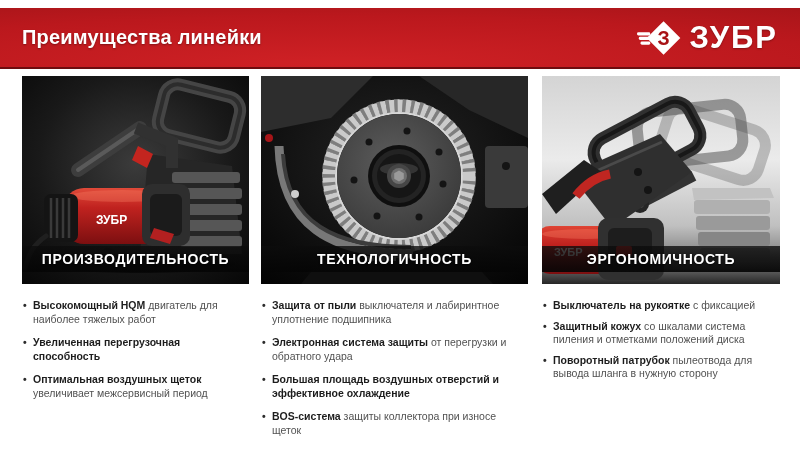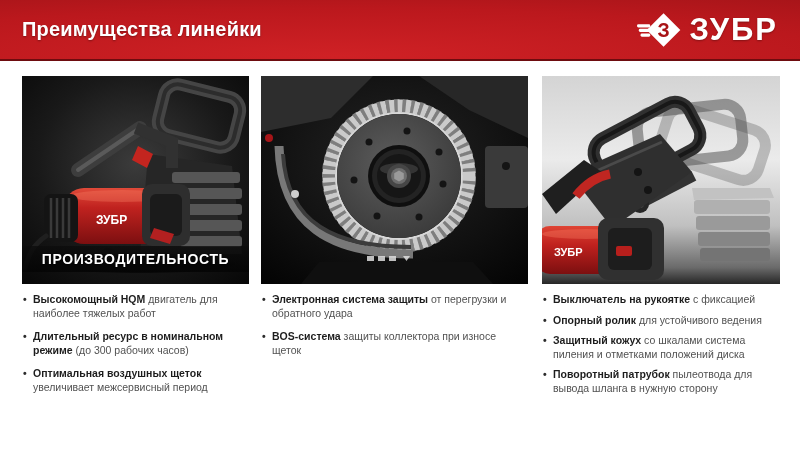--- a/index.html
+++ b/index.html
@@ -4,21 +4,21 @@
 <style>
   html,body{margin:0;padding:0;}
   body{
     width:800px;height:450px;overflow:hidden;background:#ffffff;
     font-family:"Liberation Sans",sans-serif;position:relative;
   }
   .slide{position:absolute;inset:0;width:800px;height:450px;background:#fff;}
 
   
   .header{
-    position:absolute;left:0;top:0;width:800px;height:61px;
+    position:absolute;left:0;top:8px;width:800px;height:61px;
     background:radial-gradient(140% 180% at 42% 95%, #cf2125 0%, #bb181d 45%, #8c1014 100%);
     border-bottom:2px solid #6e0c0f;
     display:flex;align-items:center;justify-content:space-between;
     box-sizing:border-box;padding:0 22px;
   }
   .slide-title{
     color:#ffffff;font-size:20px;font-weight:bold;letter-spacing:0.2px;
     text-shadow:0 1px 2px rgba(0,0,0,.35);
   }
   .brand{display:flex;align-items:center;gap:7px;}
@@ -39,21 +39,21 @@
   }
   figure.photo svg{display:block;width:100%;height:100%;}
   figcaption.caption{
     position:absolute;left:0;right:0;bottom:12px;height:26px;
     background:linear-gradient(180deg, rgba(12,12,12,.78), rgba(5,5,5,.92));
     color:#ffffff;font-size:14px;font-weight:bold;letter-spacing:.6px;
     display:flex;align-items:center;justify-content:center;
     text-shadow:0 1px 2px rgba(0,0,0,.8);white-space:nowrap;
   }
 
-  ul.bullets{list-style:none;margin:9px 0 0 0;padding:0;}
+  ul.bullets{list-style:none;margin:15px 0 0 0;padding:0;}
   ul.bullets li{
     position:relative;padding-left:11px;
     font-size:10.5px;line-height:13.5px;color:#515151;
   }
   ul.bullets li::before{
     content:"\2022";position:absolute;left:1px;top:0;
     color:#2b2b2b;font-weight:bold;
   }
   .col1 li,.col2 li{margin-bottom:10px;}
   .col3 li{margin-bottom:7px;}
@@ -136,21 +136,21 @@
           </g>
         </g>
         <path d="M24 160 C10 170 7 178 3 192" stroke="#1f1f1f" stroke-width="5" fill="none" stroke-linecap="round"></path>
         <circle cx="86" cy="180" r="8" fill="#101010"></circle>
         <circle cx="86" cy="180" r="3" fill="#2f2f2f"></circle>
       </svg>
       <figcaption class="caption">ПРОИЗВОДИТЕЛЬНОСТЬ</figcaption>
     </figure>
     <ul class="bullets">
       <li><span class="b">Высокомощный HQM</span><span class="r"> двигатель для наиболее тяжелых работ</span></li>
-      <li><span class="b">Длительный ресурс в номинальном режиме</span><span class="r"> (до 300 рабочих часов)</span></li>
+      <li><span class="b">Увеличенная перегрузочная способность</span><span class="r"></span></li>
       <li><span class="b">Оптимальная воздушных щеток</span><span class="r"> увеличивает межсервисный период</span></li>
     </ul>
   </section>
 
   <section class="col col2">
     <figure class="photo">
       <svg viewBox="0 0 267 208" preserveAspectRatio="none">
         <defs>
           <radialGradient id="tg1" cx="50%" cy="40%" r="80%">
             <stop offset="0%" stop-color="#242424"></stop>
@@ -198,23 +198,26 @@
           <circle cx="34" cy="118" r="4" fill="#cfcfcf"></circle>
         </g>
         <polygon points="58,186 212,186 232,208 40,208" fill="#0f0f0f"></polygon>
         <g fill="#dddddd" opacity="0.85">
           <rect x="106" y="180" width="7" height="5"></rect>
             <rect x="117" y="180" width="7" height="5"></rect>
           <rect x="128" y="180" width="7" height="5"></rect>
             <polygon points="142,180 149,180 145.5,185"></polygon>
         </g>
       </svg>
+      <figcaption class="caption">ТЕХНОЛОГИЧНОСТЬ</figcaption>
     </figure>
     <ul class="bullets">
+      <li><span class="b">Защита от пыли</span><span class="r"> выключателя и лабиринтное уплотнение подшипника</span></li>
       <li><span class="b">Электронная система защиты</span><span class="r"> от перегрузки и обратного удара</span></li>
+      <li><span class="b">Большая площадь воздушных отверстий и эффективное охлаждение</span><span class="r"></span></li>
       <li><span class="b">BOS-система</span><span class="r"> защиты коллектора при износе щеток</span></li>
     </ul>
   </section>
 
   <section class="col col3">
     <figure class="photo">
       <svg viewBox="0 0 238 208" preserveAspectRatio="none">
         <defs>
           <linearGradient id="eg1" x1="0" y1="0" x2="0" y2="1">
             <stop offset="0%" stop-color="#d4d4d4"></stop>
@@ -260,22 +263,22 @@
         </g>
         <g>
           <rect x="-6" y="150" width="102" height="48" rx="14" fill="url(#ered)"></rect>
           <ellipse cx="44" cy="158" rx="44" ry="5" fill="#ff8a6e" opacity="0.3"></ellipse>
           <rect x="56" y="142" width="66" height="62" rx="10" fill="#303030"></rect>
           <rect x="66" y="152" width="44" height="42" rx="6" fill="#1d1d1d"></rect>
           <rect x="74" y="170" width="16" height="10" rx="2" fill="#b71f1c"></rect>
           <text x="12" y="180" font-size="11" font-weight="bold" fill="#ffffff">ЗУБР</text>
         </g>
       </svg>
+      <figcaption class="caption">ЭРГОНОМИЧНОСТЬ</figcaption>
     </figure>
     <ul class="bullets">
       <li><span class="b">Выключатель на рукоятке</span><span class="r"> с фиксацией</span></li>
-      <li><span class="b">Опорный ролик</span><span class="r"> для устойчивого ведения</span></li>
       <li><span class="b">Защитный кожух</span><span class="r"> со шкалами система пиления и отметками положений диска</span></li>
       <li><span class="b">Поворотный патрубок</span><span class="r"> пылеотвода для вывода шланга в нужную сторону</span></li>
     </ul>
   </section>
 
 </div>
 
 </body></html>

